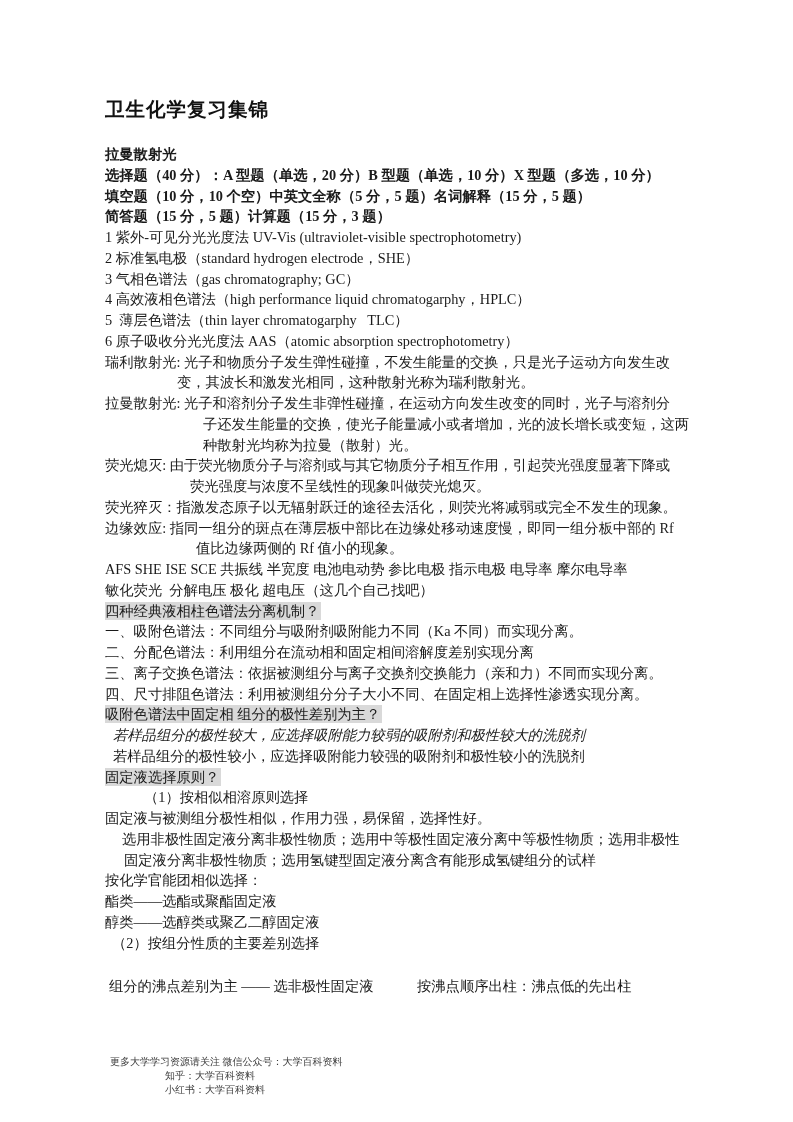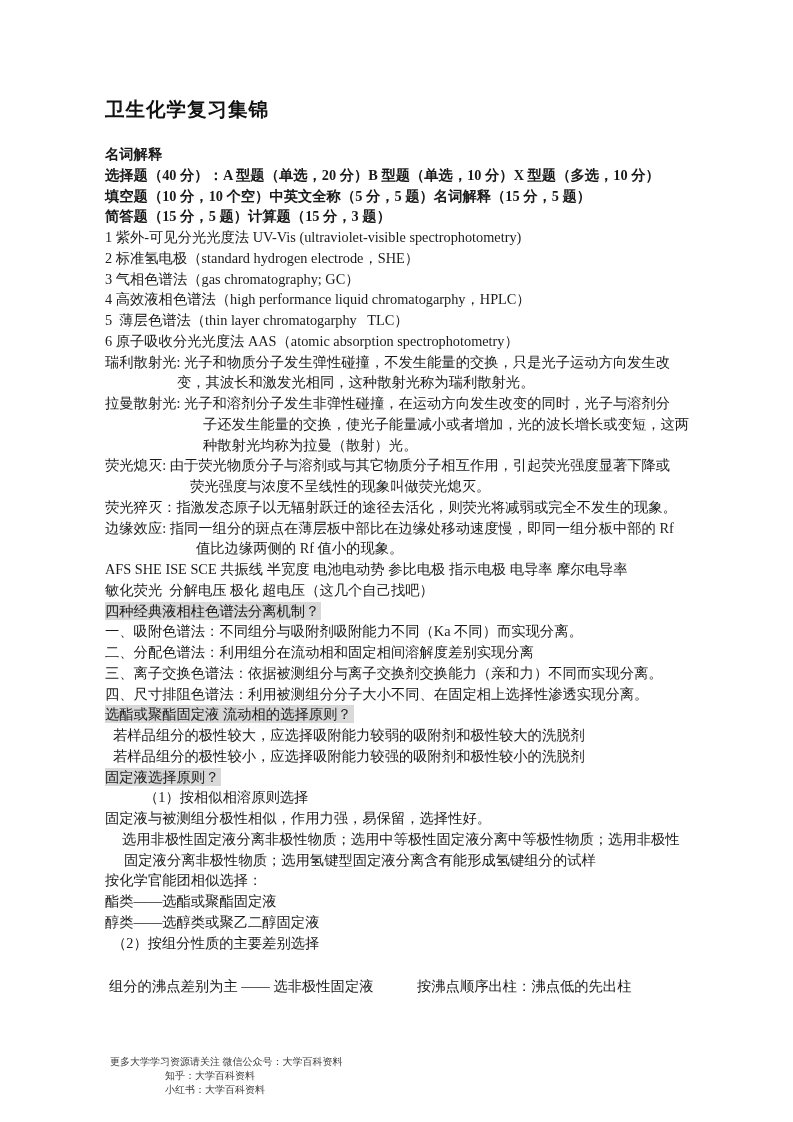--- a/index.html
+++ b/index.html
@@ -44,21 +44,21 @@
   }
   .footer span { display: inline-block; }
   .footer span + span { margin-left: 55px; }
 </style>
 </head>
 <body>
 
 <div class="page">
   <h1 class="title">卫生化学复习集锦</h1>
   <div class="content" id="content">
-      <div class="line bold">名词解释</div>
+      <div class="line bold">拉曼散射光</div>
       <div class="line bold">选择题（40 分）：A 型题（单选，20 分）B 型题（单选，10 分）X 型题（多选，10 分）</div>
       <div class="line bold">填空题（10 分，10 个空）中英文全称（5 分，5 题）名词解释（15 分，5 题）</div>
       <div class="line bold">简答题（15 分，5 题）计算题（15 分，3 题）</div>
       <div class="line">1 紫外-可见分光光度法 UV-Vis (ultraviolet-visible spectrophotometry)</div>
       <div class="line">2 标准氢电极（standard hydrogen electrode，SHE）</div>
       <div class="line">3 气相色谱法（gas chromatography; GC）</div>
       <div class="line">4 高效液相色谱法（high performance liquid chromatogarphy，HPLC）</div>
       <div class="line">5  薄层色谱法（thin layer chromatogarphy   TLC）</div>
       <div class="line">6 原子吸收分光光度法 AAS（atomic absorption spectrophotometry）</div>
       <div class="line">瑞利散射光: 光子和物质分子发生弹性碰撞，不发生能量的交换，只是光子运动方向发生改</div>
@@ -71,22 +71,22 @@
       <div class="line">荧光猝灭：指激发态原子以无辐射跃迁的途径去活化，则荧光将减弱或完全不发生的现象。</div>
       <div class="line">边缘效应: 指同一组分的斑点在薄层板中部比在边缘处移动速度慢，即同一组分板中部的 Rf</div>
       <div class="line" style="padding-left: 91px;">值比边缘两侧的 Rf 值小的现象。</div>
       <div class="line">AFS SHE ISE SCE 共振线 半宽度 电池电动势 参比电极 指示电极 电导率 摩尔电导率</div>
       <div class="line">敏化荧光  分解电压 极化 超电压（这几个自己找吧）</div>
       <div class="line"><span class="hl">四种经典液相柱色谱法分离机制？</span></div>
       <div class="line">一、吸附色谱法：不同组分与吸附剂吸附能力不同（Ka 不同）而实现分离。</div>
       <div class="line">二、分配色谱法：利用组分在流动相和固定相间溶解度差别实现分离</div>
       <div class="line">三、离子交换色谱法：依据被测组分与离子交换剂交换能力（亲和力）不同而实现分离。</div>
       <div class="line">四、尺寸排阻色谱法：利用被测组分分子大小不同、在固定相上选择性渗透实现分离。</div>
-      <div class="line"><span class="hl">选酯或聚酯固定液 流动相的选择原则？</span></div>
-      <div class="line" style="padding-left: 8px;">若样品组分的极性较大，应选择吸附能力较弱的吸附剂和极性较大的洗脱剂</div>
+      <div class="line"><span class="hl">吸附色谱法中固定相 组分的极性差别为主？</span></div>
+      <div class="line" style="padding-left: 8px; font-style: italic;">若样品组分的极性较大，应选择吸附能力较弱的吸附剂和极性较大的洗脱剂</div>
       <div class="line" style="padding-left: 8px;">若样品组分的极性较小，应选择吸附能力较强的吸附剂和极性较小的洗脱剂</div>
       <div class="line"><span class="hl">固定液选择原则？</span></div>
       <div class="line" style="padding-left: 7px; margin-left: 32px;">（1）按相似相溶原则选择</div>
       <div class="line">固定液与被测组分极性相似，作用力强，易保留，选择性好。</div>
       <div class="line" style="padding-left: 17px;">选用非极性固定液分离非极性物质；选用中等极性固定液分离中等极性物质；选用非极性</div>
       <div class="line" style="padding-left: 19px;">固定液分离非极性物质；选用氢键型固定液分离含有能形成氢键组分的试样</div>
       <div class="line">按化学官能团相似选择：</div>
       <div class="line">酯类——选酯或聚酯固定液</div>
       <div class="line">醇类——选醇类或聚乙二醇固定液</div>
       <div class="line" style="padding-left: 7px;">（2）按组分性质的主要差别选择</div>

